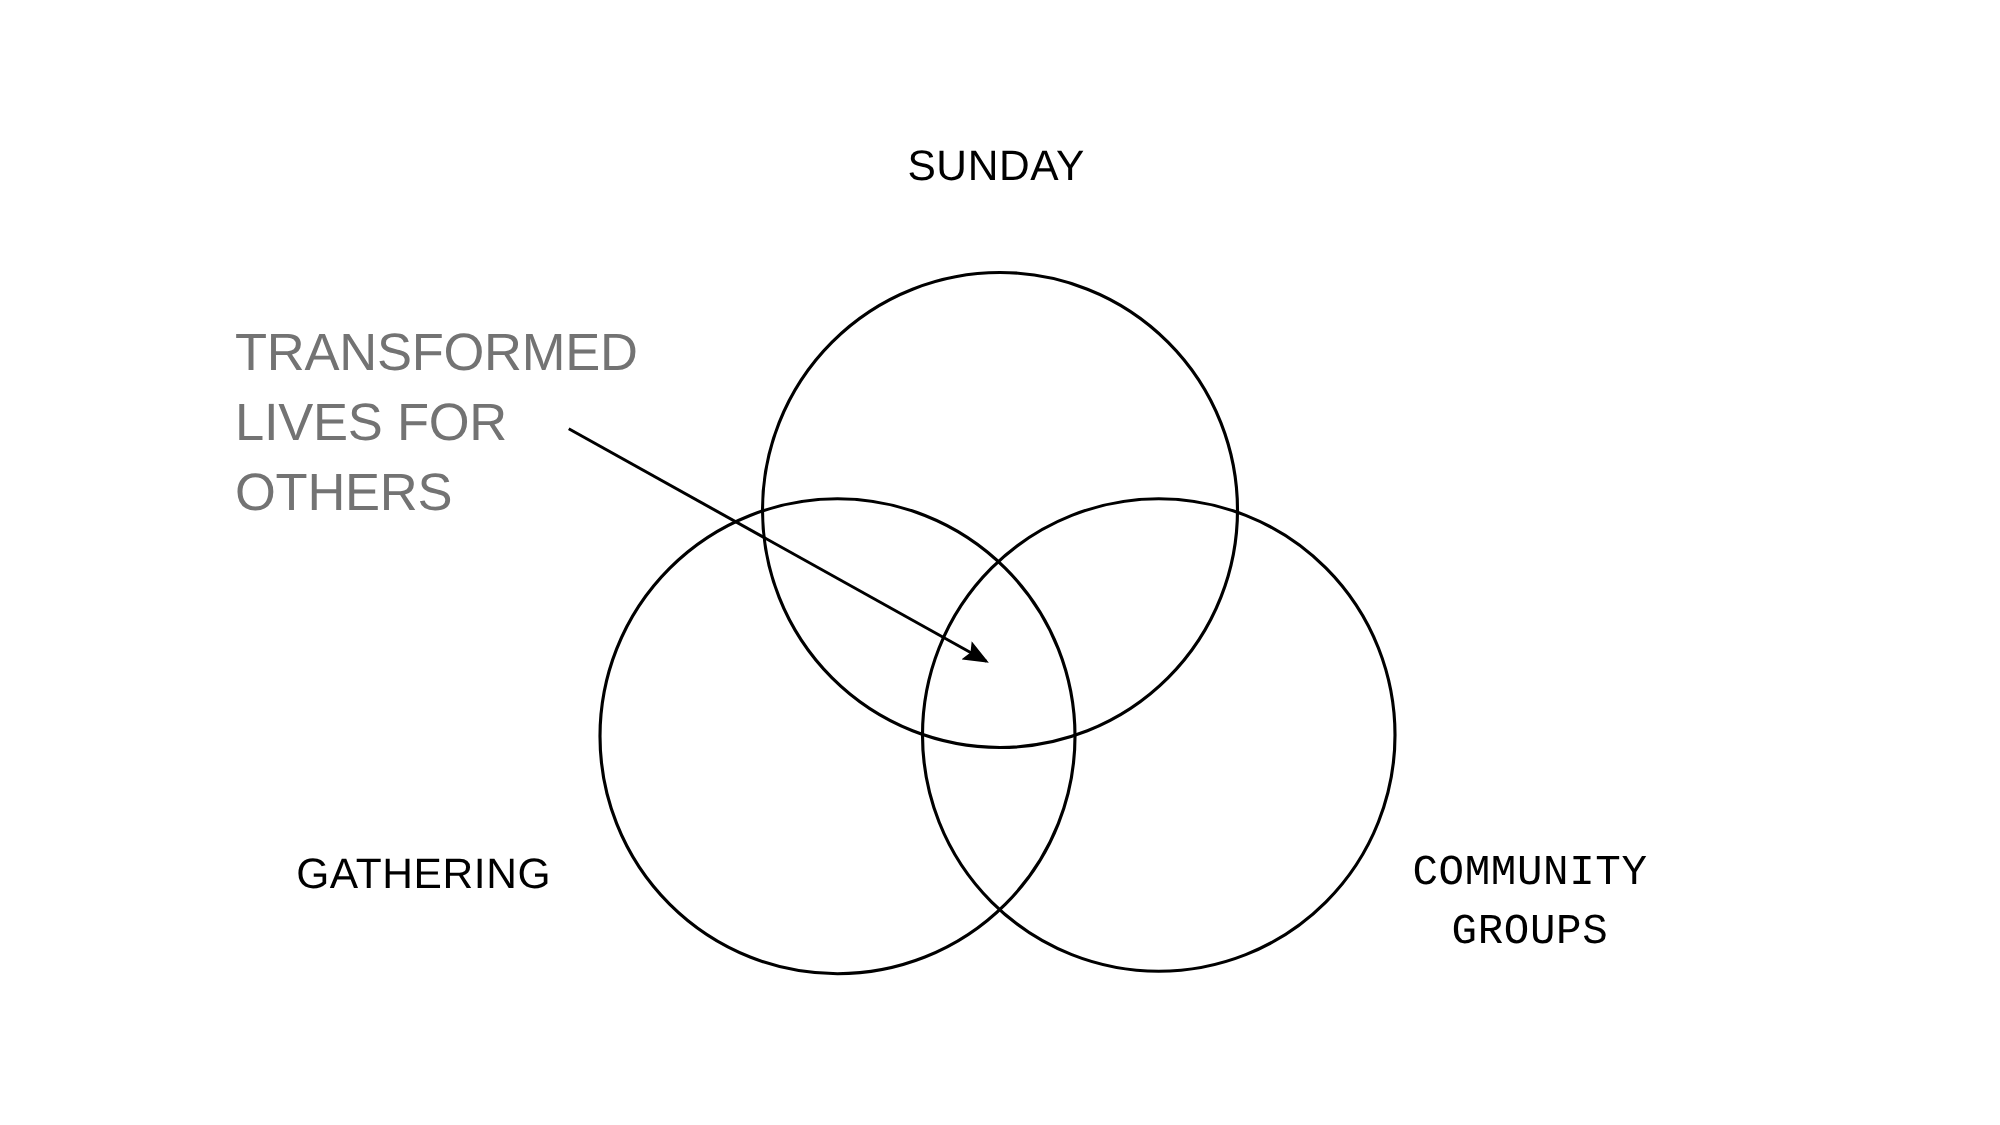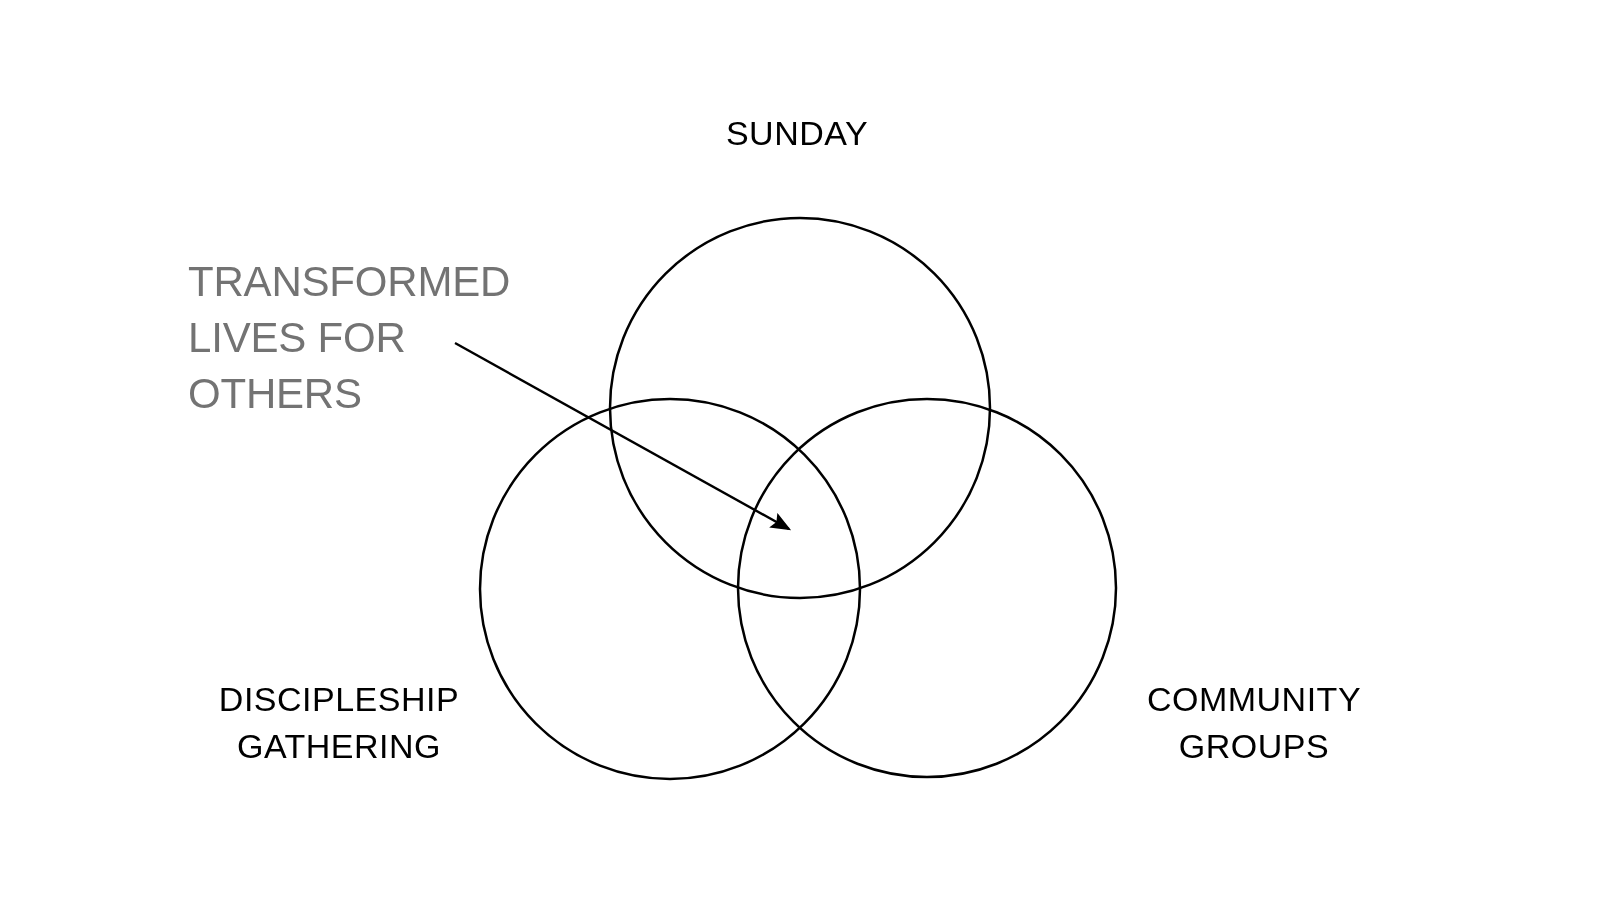--- a/index.html
+++ b/index.html
@@ -29,21 +29,21 @@
     text-align: center;
     font-size: 34px;
     line-height: 47px;
     font-weight: 400;
     letter-spacing: 0.5px;
     color: #000000;
     white-space: nowrap;
   }
   .label-sunday        { left: 567px; top: 110px; }
   .label-discipleship  { left: 109px; top: 676px; }
-  .label-community     { left: 1024px; top: 676px; }
+  .label-community     { left: 994px; top: 676px; font-family: Liberation Mono, monospace; }
   .callout {
     position: absolute;
     left: 188px;
     top: 254px;
     font-size: 42px;
     line-height: 56px;
     font-weight: 400;
     letter-spacing: -0.2px;
     color: #737373;
     white-space: nowrap;
@@ -68,21 +68,20 @@
     <circle cx="927" cy="588" r="189" fill="none" stroke-width="2.5" stroke="#000000"></circle>
 
     <line x1="455" y1="343" x2="789" y2="529" stroke-width="2.4" marker-end="url(#arrowhead)" stroke="#000000"></line>
   </svg>
 
   <div class="circle-label label-sunday">
     <div>SUNDAY</div>
   </div>
 
   <div class="circle-label label-discipleship">
-    <div>DISCIPLESHIP</div>
     <div>GATHERING</div>
   </div>
 
   <div class="circle-label label-community">
     <div>COMMUNITY</div>
     <div>GROUPS</div>
   </div>
 
   <div class="callout">
     <div>TRANSFORMED</div>

